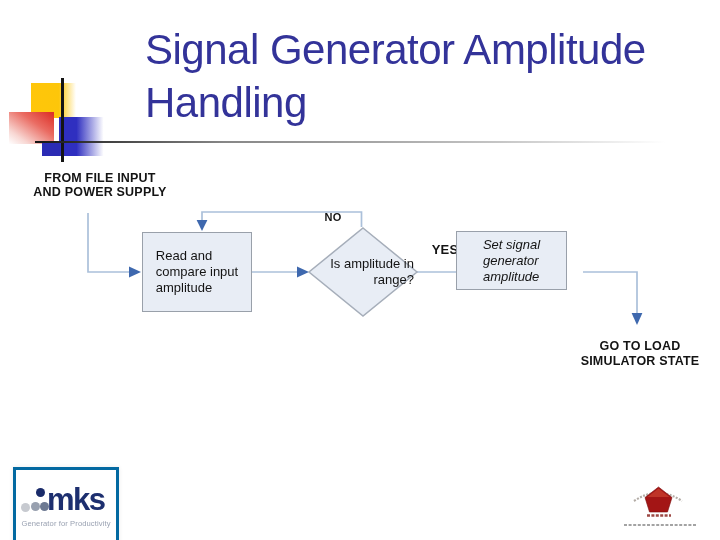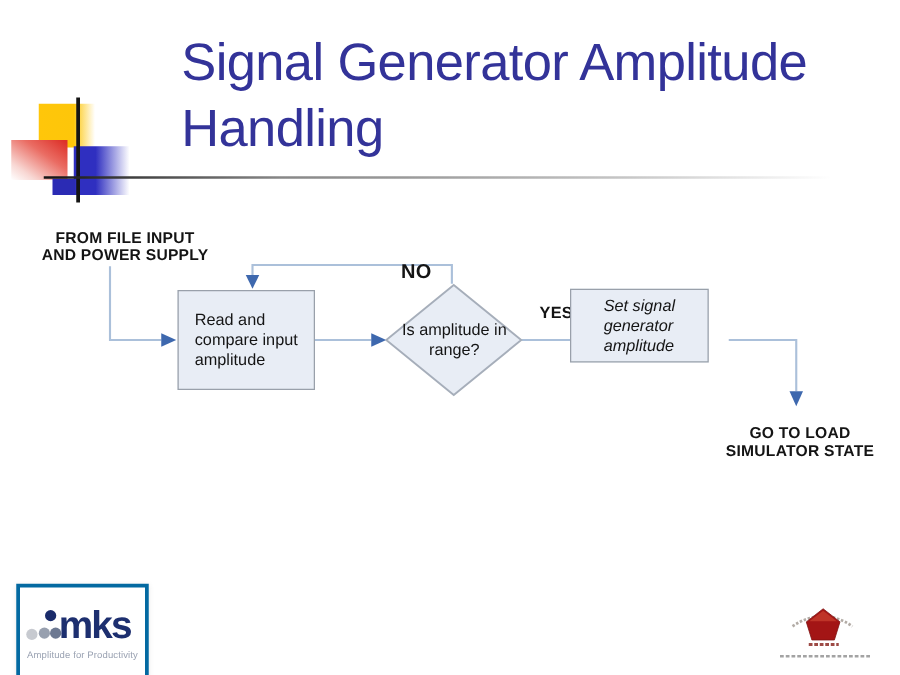--- a/index.html
+++ b/index.html
@@ -25,33 +25,33 @@
   .sq-blue-small{left:42px;top:143px;width:18px;height:13px;background:#2b2bb4;}
   .vline{position:absolute;left:61px;top:78px;width:2.5px;height:84px;background:#141414;}
   .underline{position:absolute;left:35px;top:140.5px;width:630px;height:2.5px;
     background:linear-gradient(90deg,#141414 0%,#2b2b2b 6%,#878787 30%,#9a9a9a 46%,#c6c6c6 74%,rgba(255,255,255,0) 100%);}
   
   .fc-svg{position:absolute;left:0;top:0;width:720px;height:540px;}
   .fc-label{
     position:absolute;font-weight:bold;color:#141414;white-space:pre-line;
     font-size:12.5px;line-height:13.5px;letter-spacing:.2px;text-align:center;
   }
-  .lbl-from{left:20px;top:184px;width:160px;}
-  .lbl-no{left:318px;top:211px;width:30px;font-size:16px;}
+  .lbl-from{left:20px;top:172px;width:160px;}
+  .lbl-no{left:318px;top:211px;width:30px;font-size:11px;}
   .lbl-yes{left:428px;top:243px;width:34px;font-size:13px;}
   .lbl-goto{left:557px;top:339px;width:166px;line-height:15px;}
   .node{
     position:absolute;background:#e8edf5;border:1.5px solid #99a0aa;
     display:flex;align-items:center;justify-content:center;text-align:left;
     font-size:13px;line-height:16px;color:#141414;white-space:pre-line;box-sizing:border-box;
   }
   .node-read{left:142px;top:232px;width:110px;height:80px;}
   .node-set{left:456px;top:231px;width:111px;height:59px;font-style:italic;}
   .diamond-text{
-    position:absolute;left:313px;top:256px;width:101px;text-align:center;
+    position:absolute;left:313px;top:256px;width:101px;text-align:right;
     font-size:13px;line-height:16px;color:#141414;white-space:pre-line;
   }
   
   .mks-card{position:absolute;left:13px;top:467px;width:100px;height:71px;background:#fff;
     border:3px solid #0369a1;box-shadow:0 0 4px rgba(60,60,60,.10);}
   .dot{position:absolute;border-radius:50%;width:9px;height:9px;}
   .dot-navy{left:20px;top:17.5px;background:#1a2b6a;}
   .dot-g1{left:4.5px;top:32.5px;background:#c7cad0;}
   .dot-g2{left:14.5px;top:32px;background:#98a0af;}
   .dot-g3{left:24px;top:31.5px;background:#6d7992;}
@@ -109,21 +109,21 @@
   <div class="node node-set">Set signal
 generator
 amplitude</div>
 
   <div class="mks-card">
     <div class="dot dot-navy"></div>
     <div class="dot dot-g1"></div>
     <div class="dot dot-g2"></div>
     <div class="dot dot-g3"></div>
     <div class="mks-word">mks</div>
-    <div class="mks-tag">Amplitude for Productivity</div>
+    <div class="mks-tag">Generator for Productivity</div>
   </div>
 
   <div class="pent-wrap">
     <svg width="80" height="50" viewBox="0 0 80 50">
       <path d="M14 21 Q 38 5 62 21" fill="none" stroke="#b3aca6" stroke-width="2.2" stroke-dasharray="2 1.4"></path>
       <polygon points="38.5,7 52,17.5 47.5,32 29.5,32 25,17.5" fill="#a31515" stroke="#7c0f0f" stroke-width="0.6"></polygon>
       <polygon points="38.5,8.5 49.5,17 27.5,17" fill="#c43a2b" opacity="0.85"></polygon>
       <line x1="27" y1="35.5" x2="51" y2="35.5" stroke="#9d4a45" stroke-width="2.4" stroke-dasharray="3 1.4"></line>
       <line x1="4" y1="45" x2="76" y2="45" stroke="#a3a3a3" stroke-width="2" stroke-dasharray="3 1.6"></line>
     </svg>

